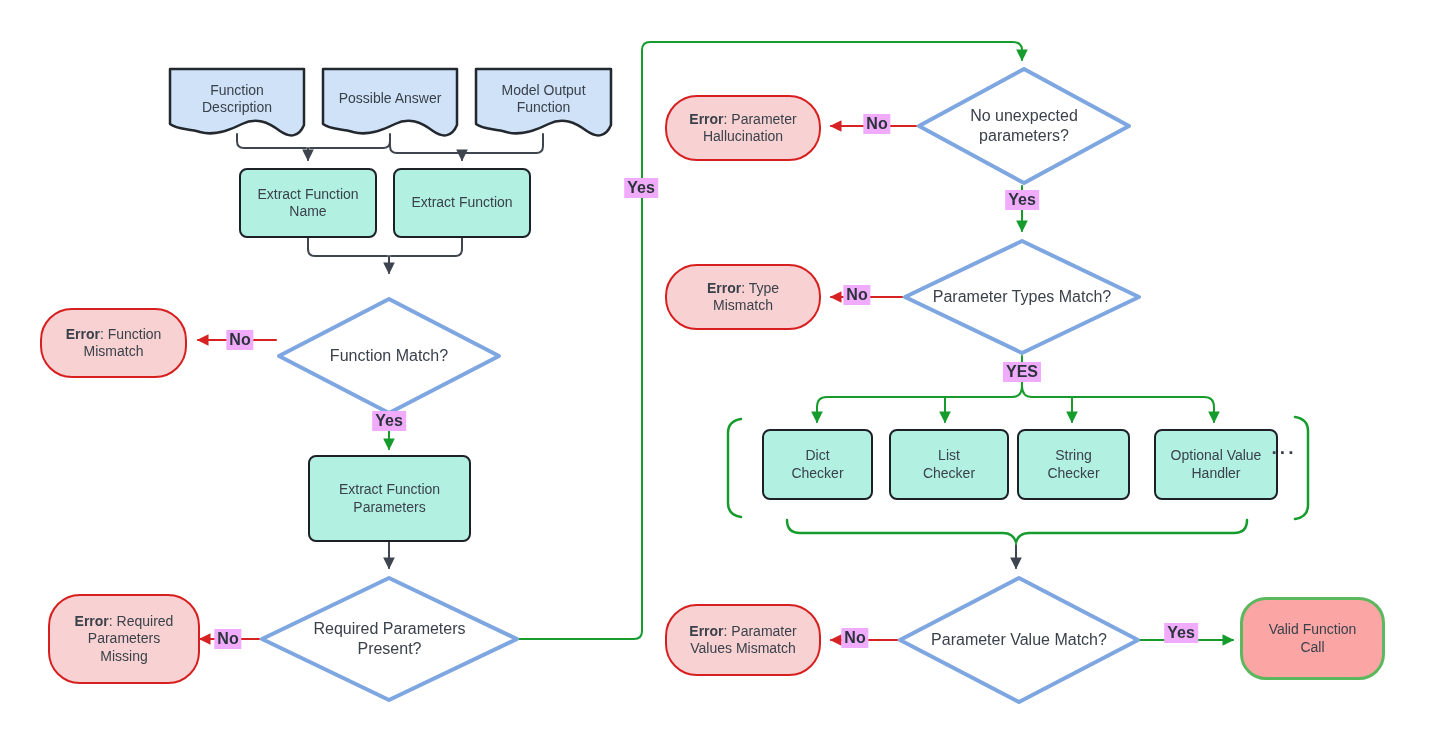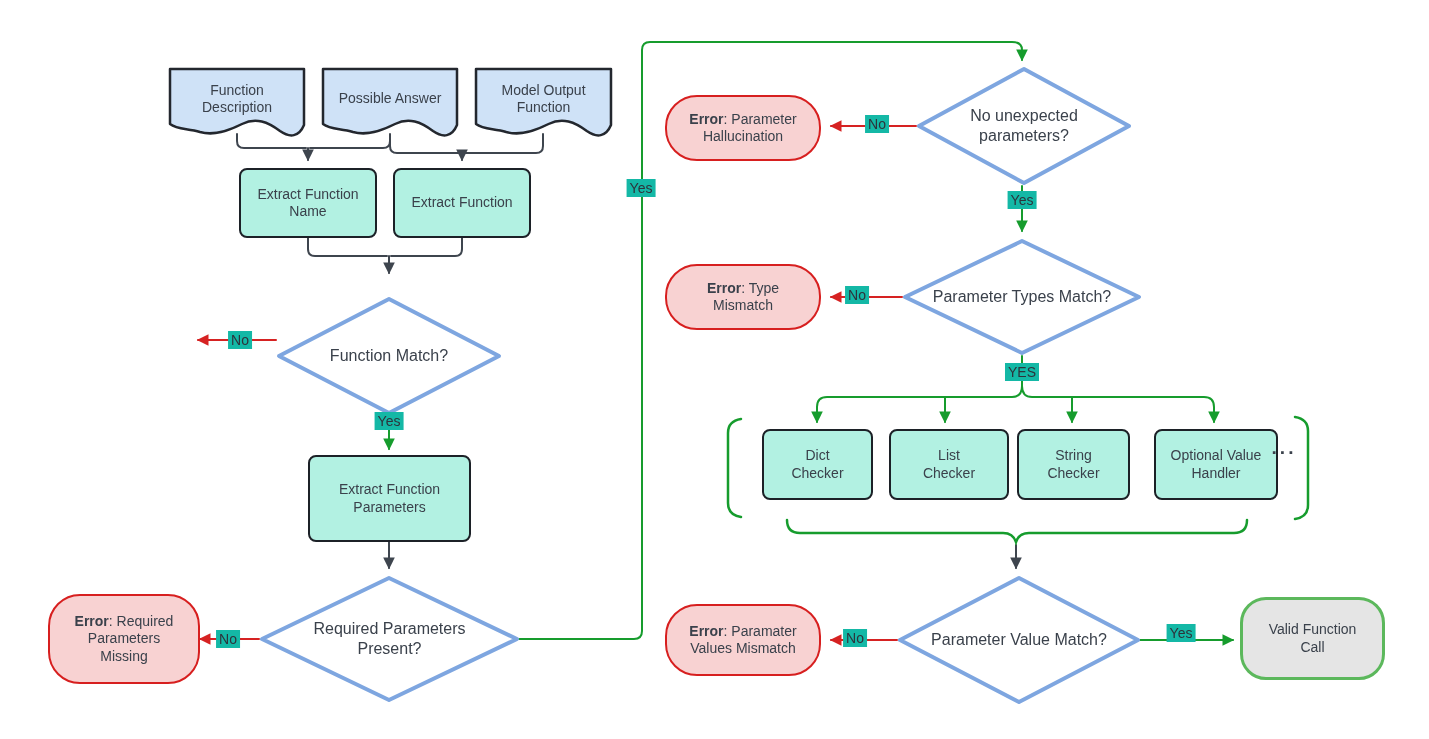--- a/index.html
+++ b/index.html
@@ -17,24 +17,24 @@
   
   .proc{background:#b2f1e2;border:2px solid #1c2127;border-radius:8px;padding:0 12px;}
   
   .diamond{z-index:2;}
   .diamond svg{position:absolute;inset:0;}
   .diamond .lbl{position:relative;z-index:2;font-size:16px;padding:0 28px;}
   
   .err{background:#f8d2d2;border:2.5px solid #d71f1f;border-radius:32px;padding:0 13px;}
   .err b{font-weight:bold;margin-top:38px;}
   
-  .ok{background:#e5e5e5;border:3.5px solid #5cb85c;border-radius:26px;padding:0 22px;}
+  .ok{background:#fca5a5;border:3.5px solid #5cb85c;border-radius:26px;padding:0 22px;}
   
   .elabel{position:absolute;z-index:3;transform:translate(-50%,-50%);
-          font-size:14px;font-weight:normal;color:#2d333b;background:#14b8a6;
+          font-size:16px;font-weight:bold;color:#2d333b;background:#f0abfc;
           padding:1px 3px;white-space:nowrap;}
   .dots{position:absolute;z-index:2;transform:translate(-50%,-50%);
         font-size:19px;font-weight:bold;color:#3a414b;letter-spacing:2px;}
 </style>
 </head>
 <body>
 
 <div class="canvas">
 
   <svg class="layer" width="1429" height="739">
@@ -161,20 +161,23 @@
     </svg>
     <div class="lbl" style="padding:0 18px">Parameter Types Match?</div>
   </div>
   <div class="node diamond" style="left:897px;top:575px;width:244px;height:130px">
     <svg width="244" height="130">
       <polygon points="122,3 241,65 122,127 3,65" fill="#ffffff" stroke="#7ea6e0" stroke-width="4" stroke-linejoin="round"></polygon>
     </svg>
     <div class="lbl" style="padding:0 20px">Parameter Value Match?</div>
   </div>
 
+  <div class="node err" style="left:40px;top:308px;width:147px;height:70px">
+    <span><b>Error</b><span>: Function Mismatch</span></span>
+  </div>
   <div class="node err" style="left:48px;top:594px;width:152px;height:90px">
     <span><b>Error</b><span>: Required Parameters Missing</span></span>
   </div>
   <div class="node err" style="left:665px;top:95px;width:156px;height:66px">
     <span><b>Error</b><span>: Parameter Hallucination</span></span>
   </div>
   <div class="node err" style="left:665px;top:264px;width:156px;height:66px">
     <span><b>Error</b><span>: Type Mismatch</span></span>
   </div>
   <div class="node err" style="left:665px;top:604px;width:156px;height:72px">

